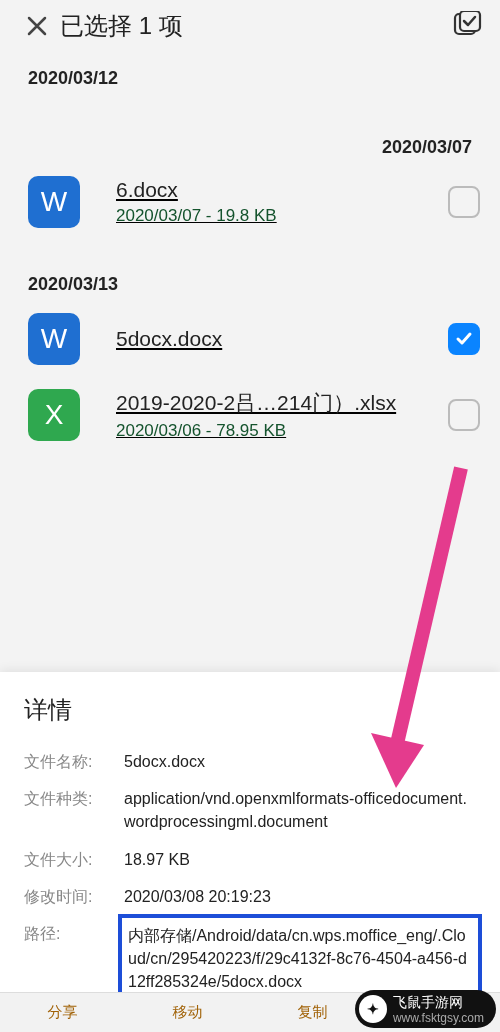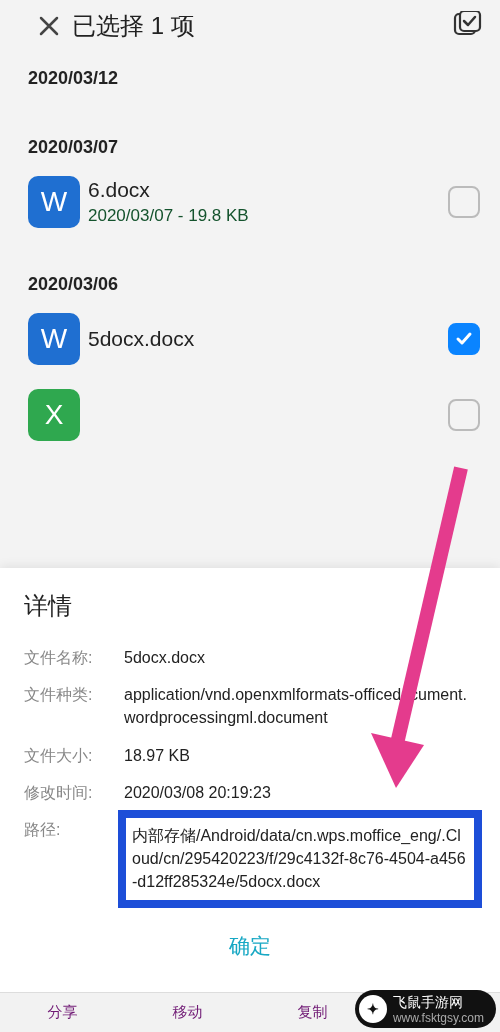--- a/index.html
+++ b/index.html
@@ -1,49 +1,49 @@
 <!DOCTYPE html>
 <html><head>
 <meta charset="utf-8">
 <style>
   * { box-sizing: border-box; margin: 0; padding: 0; }
   html, body { width: 500px; height: 1032px; font-family: -apple-system, "Helvetica Neue", Arial, sans-serif; background: #f3f3f3; overflow: hidden; position: relative; }
   .screen { width: 500px; height: 1032px; position: relative; }
 
   
-  .header { display: flex; align-items: center; padding: 10px 18px 10px 34px; }
+  .header { display: flex; align-items: center; padding: 10px 18px 10px 22px; }
   .header .close { width: 30px; height: 30px; display: flex; align-items: center; justify-content: center; font-size: 28px; color: #444; }
   .header .title { flex: 1; font-size: 24px; font-weight: 500; margin-left: 8px; color: #222; }
   .header .select-all { width: 30px; height: 30px; }
 
   
   .group-date { font-size: 18px; font-weight: 700; color: #222; padding: 16px 28px 6px 28px; }
   .file-row { display: flex; align-items: center; padding: 12px 20px 12px 28px; }
   .file-icon { width: 52px; height: 52px; border-radius: 10px; display: flex; align-items: center; justify-content: center; font-size: 28px; font-weight: 500; color: #fff; flex: 0 0 52px; }
   .file-icon.word { background: #1f6fd1; }
   .file-icon.excel { background: #2fa84f; }
-  .file-info { flex: 1; margin-left: 8px; min-width: 0; }
+  .file-info { flex: 1; margin-left: 36px; min-width: 0; text-decoration: underline; }
   .file-name { font-size: 21px; color: #222; white-space: nowrap; overflow: hidden; text-overflow: ellipsis; }
   .file-meta { font-size: 17px; color: #14532d; margin-top: 4px; }
   .file-check { width: 32px; height: 32px; flex: 0 0 32px; border: 2px solid #bbb; border-radius: 8px; display: flex; align-items: center; justify-content: center; }
   .file-check.checked { background: #0a84ff; border-color: #0a84ff; }
   .file-check.checked svg path { stroke: #fff; }
 
   
-  .sheet { position: absolute; left: 0; right: 0; bottom: 0; background: #fff; padding: 22px 24px 0 24px; height: 464px; box-shadow: 0 -2px 10px rgba(0,0,0,0.08); }
+  .sheet { position: absolute; left: 0; right: 0; bottom: 0; background: #fff; padding: 22px 24px 0 24px; height: 360px; box-shadow: 0 -2px 10px rgba(0,0,0,0.08); }
   .sheet-title { font-size: 24px; font-weight: 500; color: #222; margin-bottom: 24px; }
   .info-row { display: flex; margin-bottom: 14px; font-size: 16px; line-height: 1.45; }
   .info-label { width: 100px; flex: 0 0 100px; color: #888; }
   .info-value { flex: 1; color: #222; word-break: break-all; }
-  .highlight-box { border: 8px solid #1d4ed8; padding: 6px 6px; margin: -8px -6px; }
+  .highlight-box { border: 4px solid #1d4ed8; padding: 6px 6px; margin: -8px -6px; }
   .sheet-confirm { text-align: center; padding: 18px 0 12px 0; font-size: 21px; color: #18a8c4; font-weight: 400; }
 
   
   .action-bar { position: absolute; left: 0; right: 0; bottom: 0; height: 40px; display: flex; background: #f2f2f2; border-top: 1px solid #ddd; z-index: 5; }
-  .action-item { flex: 1; display: flex; align-items: center; justify-content: center; font-size: 15px; color: #701a75; }
+  .action-item { flex: 1; display: flex; align-items: center; justify-content: center; font-size: 15px; color: #a16207; }
 
   
   .arrow-wrap { position: absolute; right: 14px; top: 458px; pointer-events: none; z-index: 10; }
 
   
   .watermark { position: absolute; right: 4px; bottom: 4px; display: flex; align-items: center; background: #111; color: #fff; border-radius: 20px; padding: 4px 12px 4px 4px; font-size: 14px; z-index: 20; }
   .watermark .circle { width: 28px; height: 28px; border-radius: 50%; background: #fff; color: #111; display: flex; align-items: center; justify-content: center; margin-right: 6px; font-weight: bold; font-size: 14px; }
   .watermark .sub { font-size: 12px; color: #aaa; display:block; line-height:1; }
 
   .sheet-wrap { position:absolute; left:0; right:0; bottom:0; z-index:4; }
@@ -64,45 +64,47 @@
       <svg width="30" height="30" viewBox="0 0 30 30">
         <rect x="3" y="3" width="20" height="20" rx="4" fill="none" stroke="#333" stroke-width="2.2"></rect>
         <rect x="8" y="0" width="20" height="20" rx="4" fill="#f3f3f3" stroke="#333" stroke-width="2.2"></rect>
         <path d="M12 10 l4 4 l7 -8" fill="none" stroke="#333" stroke-width="2.5" stroke-linecap="round" stroke-linejoin="round"></path>
       </svg>
     </div>
   </div>
 
   <div class="group-date">2020/03/12</div>
 
-  <div class="group-date" style="margin-top:26px;">2020/03/07</div>
+  <div class="group-date" style="margin-top:26px;text-align:right;">2020/03/07</div>
   <div class="file-row">
     <div class="file-icon word">W</div>
     <div class="file-info">
       <div class="file-name">6.docx</div>
       <div class="file-meta">2020/03/07 - 19.8 KB</div>
     </div>
     <div class="file-check"></div>
   </div>
 
-  <div class="group-date" style="margin-top:18px;">2020/03/06</div>
+  <div class="group-date" style="margin-top:18px;">2020/03/13</div>
   <div class="file-row">
     <div class="file-icon word">W</div>
     <div class="file-info">
       <div class="file-name">5docx.docx</div>
     </div>
     <div class="file-check checked">
       <svg width="20" height="20" viewBox="0 0 20 20">
           <path d="M4 10 l4 4 l8 -9" fill="none" stroke="#fff" stroke-width="3" stroke-linecap="round" stroke-linejoin="round"></path>
         </svg>
     </div>
   </div>
   <div class="file-row">
     <div class="file-icon excel">X</div>
     <div class="file-info">
+      <div class="file-name">2019-2020-2吕…214门）.xlsx</div>
+      <div class="file-meta">2020/03/06 - 78.95 KB</div>
     </div>
     <div class="file-check"></div>
   </div>
 
   <div class="sheet-wrap">
   <div class="sheet">
     <div class="sheet-title">详情</div>
 
     <div class="info-row">
       <div class="info-label">文件名称:</div>

